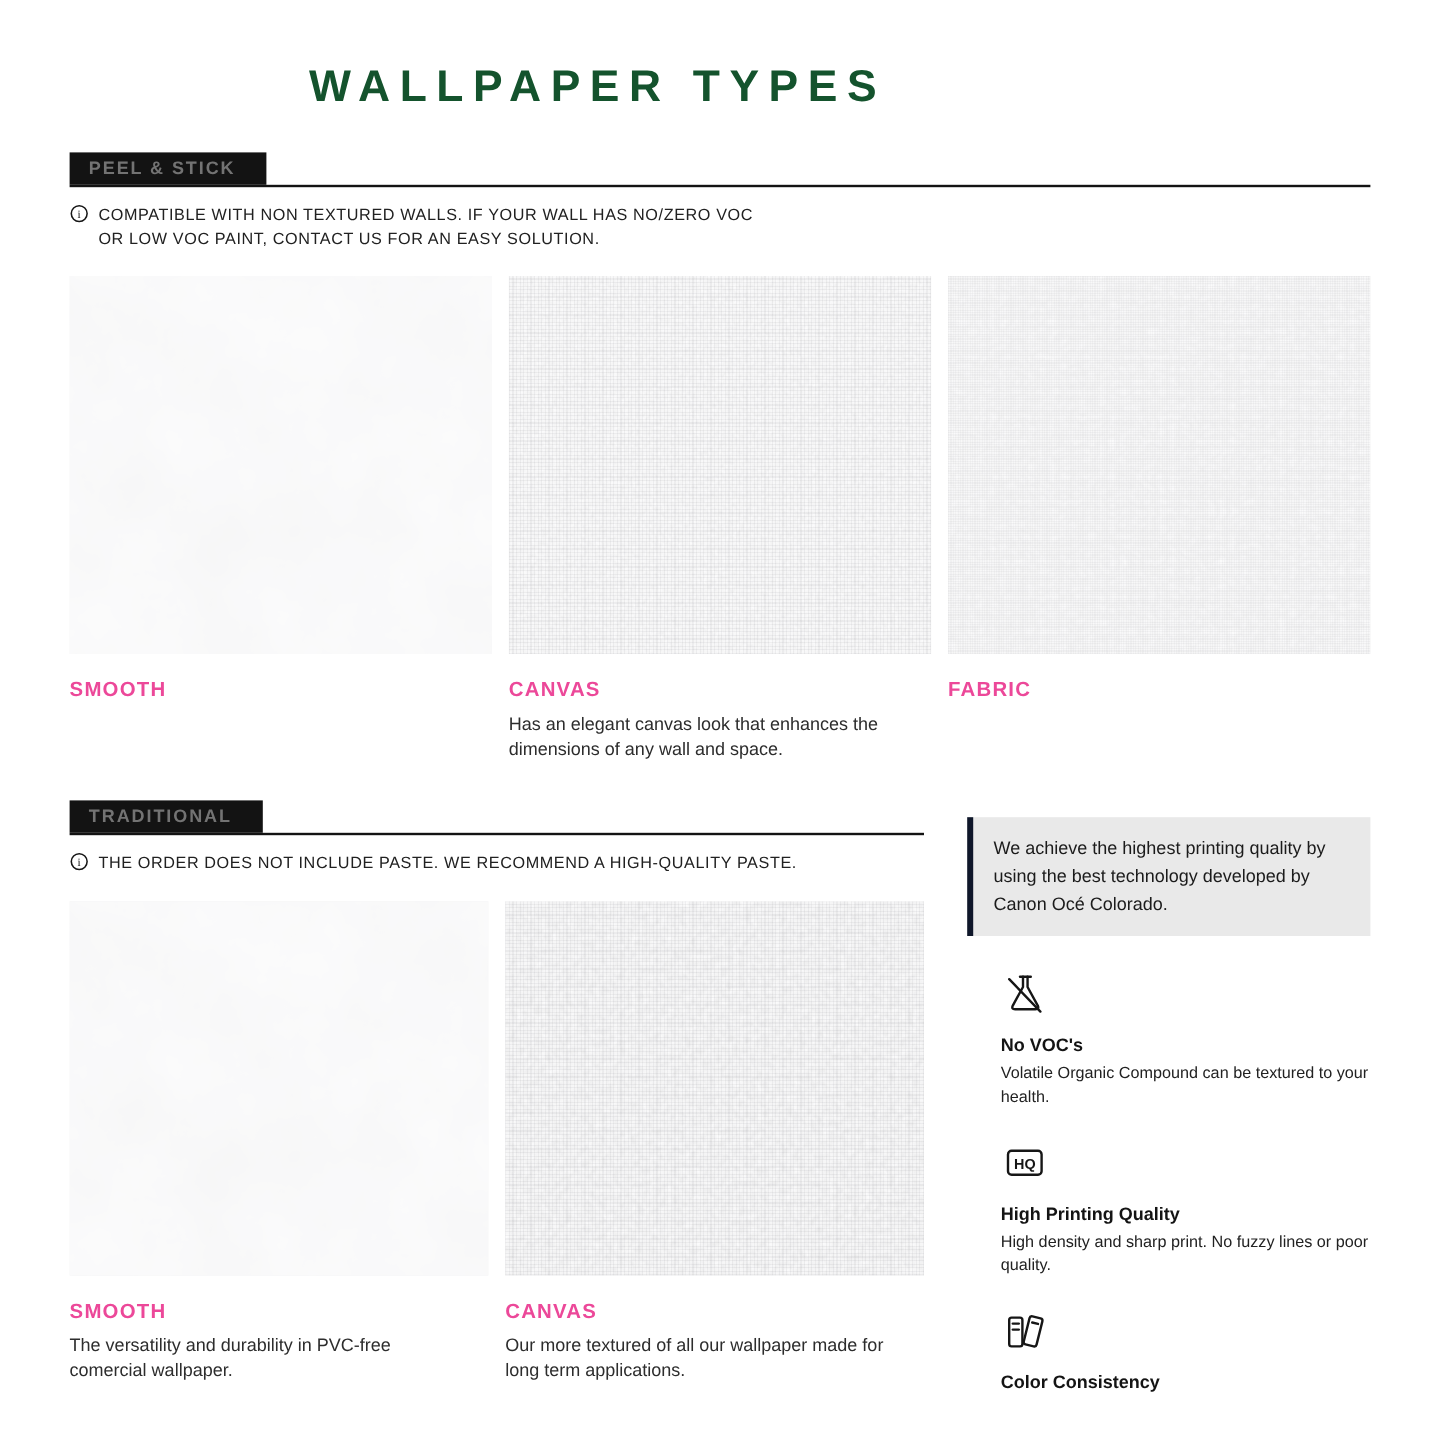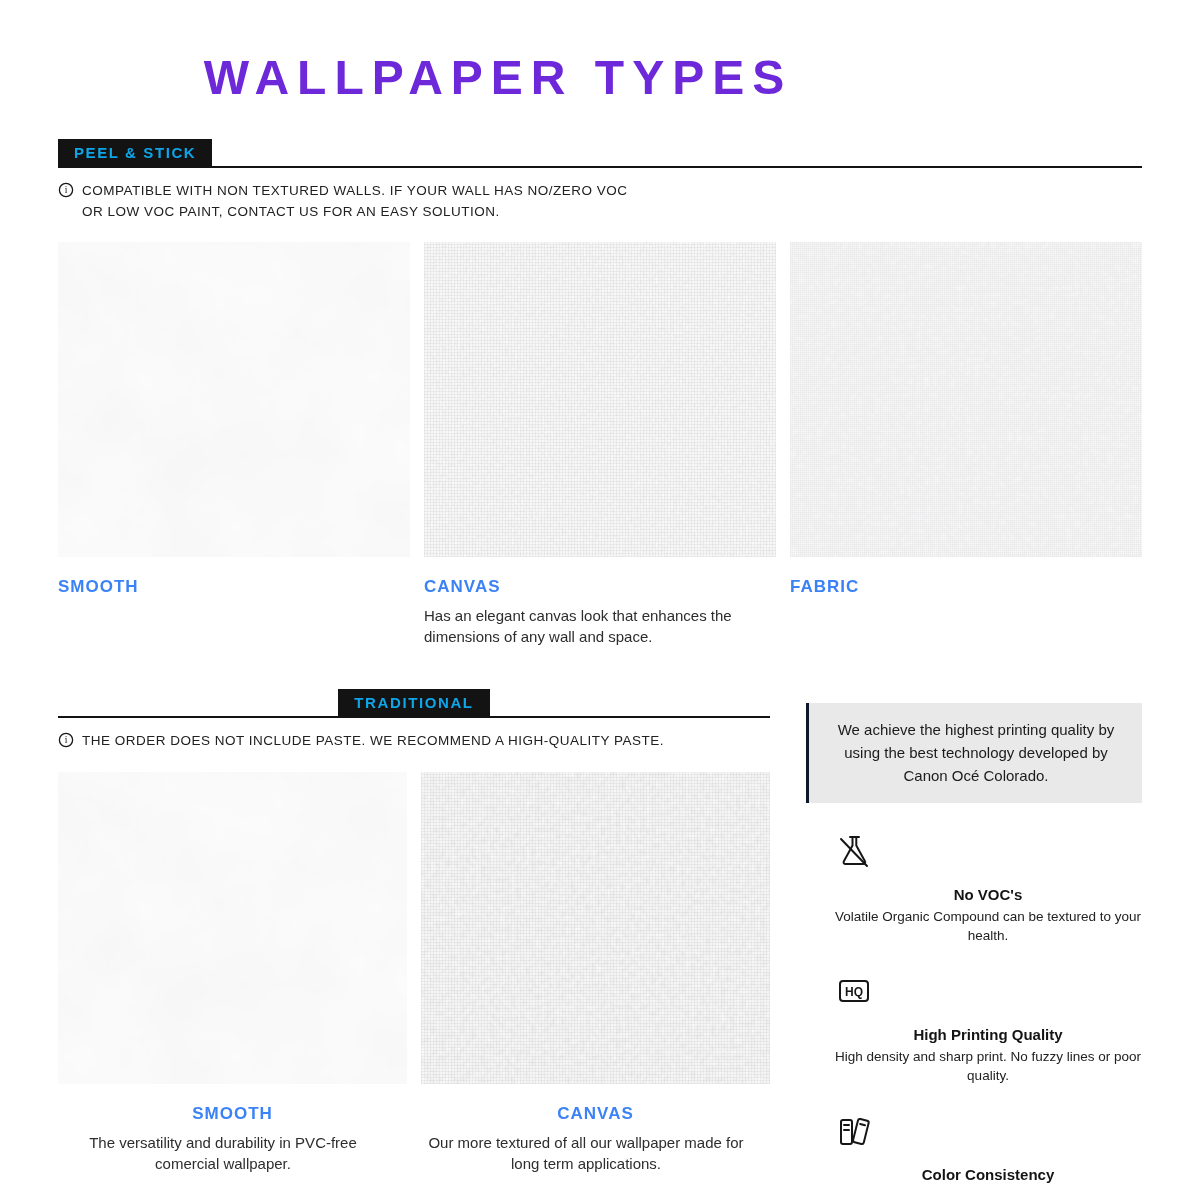--- a/index.html
+++ b/index.html
@@ -9,30 +9,30 @@
     font-family:"Liberation Sans", sans-serif;
     color:#1c1c1c;
     position:relative;
     overflow:hidden;
   }
   .page { padding:52px 58px 0 58px; }
 
   
   .title-wrap { width:880px; text-align:center; }
   .page-title {
-    font-size:48px; font-weight:bold; letter-spacing:8px;
-    color:#6d28d9; line-height:1.1;
+    font-size:37px; font-weight:bold; letter-spacing:8px;
+    color:#14532d; line-height:1.1;
   }
 
   
   .section-header { border-bottom:2px solid #131313; margin-top:34px; line-height:0; }
   .badge {
-    display:inline-block; background:#131313; color:#0ea5e9;
+    display:inline-block; background:#131313; color:#737373;
     font-size:15px; font-weight:bold; letter-spacing:1.6px;
-    padding:6px 16px 5px 16px; line-height:1.1;
+    padding:6px 26px 5px 16px; line-height:1.1;
   }
 
   
   .note { display:flex; gap:8px; margin-top:13px; align-items:flex-start; }
   .note .txt {
     font-size:13.5px; letter-spacing:0.5px; line-height:1.5; color:#212121;
     text-transform:uppercase;
   }
   .note.narrow .txt { max-width:548px; }
   .info-icon { flex:0 0 auto; margin-top:1px; }
@@ -48,33 +48,33 @@
   .weave.canvas {
     background:
       repeating-linear-gradient(0deg, rgba(110,110,118,0.08) 0 1px, transparent 1px 3px),
       repeating-linear-gradient(90deg, rgba(110,110,118,0.08) 0 1px, transparent 1px 3px);
   }
   .weave.fabric {
     background:
       repeating-linear-gradient(0deg, rgba(120,120,128,0.06) 0 1px, transparent 1px 2px),
       repeating-linear-gradient(90deg, rgba(120,120,128,0.05) 0 1px, transparent 1px 2px);
   }
-  .swatch-name { margin-top:20px; font-size:17px; font-weight:bold; letter-spacing:1px; color:#3b82f6; }
+  .swatch-name { margin-top:20px; font-size:17px; font-weight:bold; letter-spacing:1px; color:#ec4899; }
   .swatch-desc { margin-top:8px; font-size:15px; line-height:1.4; color:#2d2d2d; max-width:330px; }
 
   
-  .bottom { display:flex; gap:36px; margin-top:42px; align-items:flex-start;text-align:center; }
+  .bottom { display:flex; gap:36px; margin-top:32px; align-items:flex-start; }
   .bottom-left { width:712px; }
   .bottom-left .section-header { margin-top:0; }
   .bottom-left .swatch-img { height:312px; }
   .bottom-right { width:336px; padding-top:14px; }
 
   
   .quote-box {
-    background:#e9e9e9; border-left:3px solid #0f172a;
+    background:#e9e9e9; border-left:5px solid #0f172a;
     padding:15px 16px 15px 17px;
     font-size:15px; line-height:1.55; color:#1b1b1b;
   }
   .features { margin-top:28px; padding-left:28px; }
   .feature { display:flex; gap:15px; margin-bottom:25px;flex-direction:column; }
   .feature-ic { flex:0 0 40px; width:40px; height:40px; }
   .feature-ic svg { width:40px; height:40px; display:block; }
   .feature-title { font-size:15px; font-weight:bold; color:#141414; }
   .feature-desc { margin-top:4px; font-size:13.5px; line-height:1.45; color:#222; }
 

